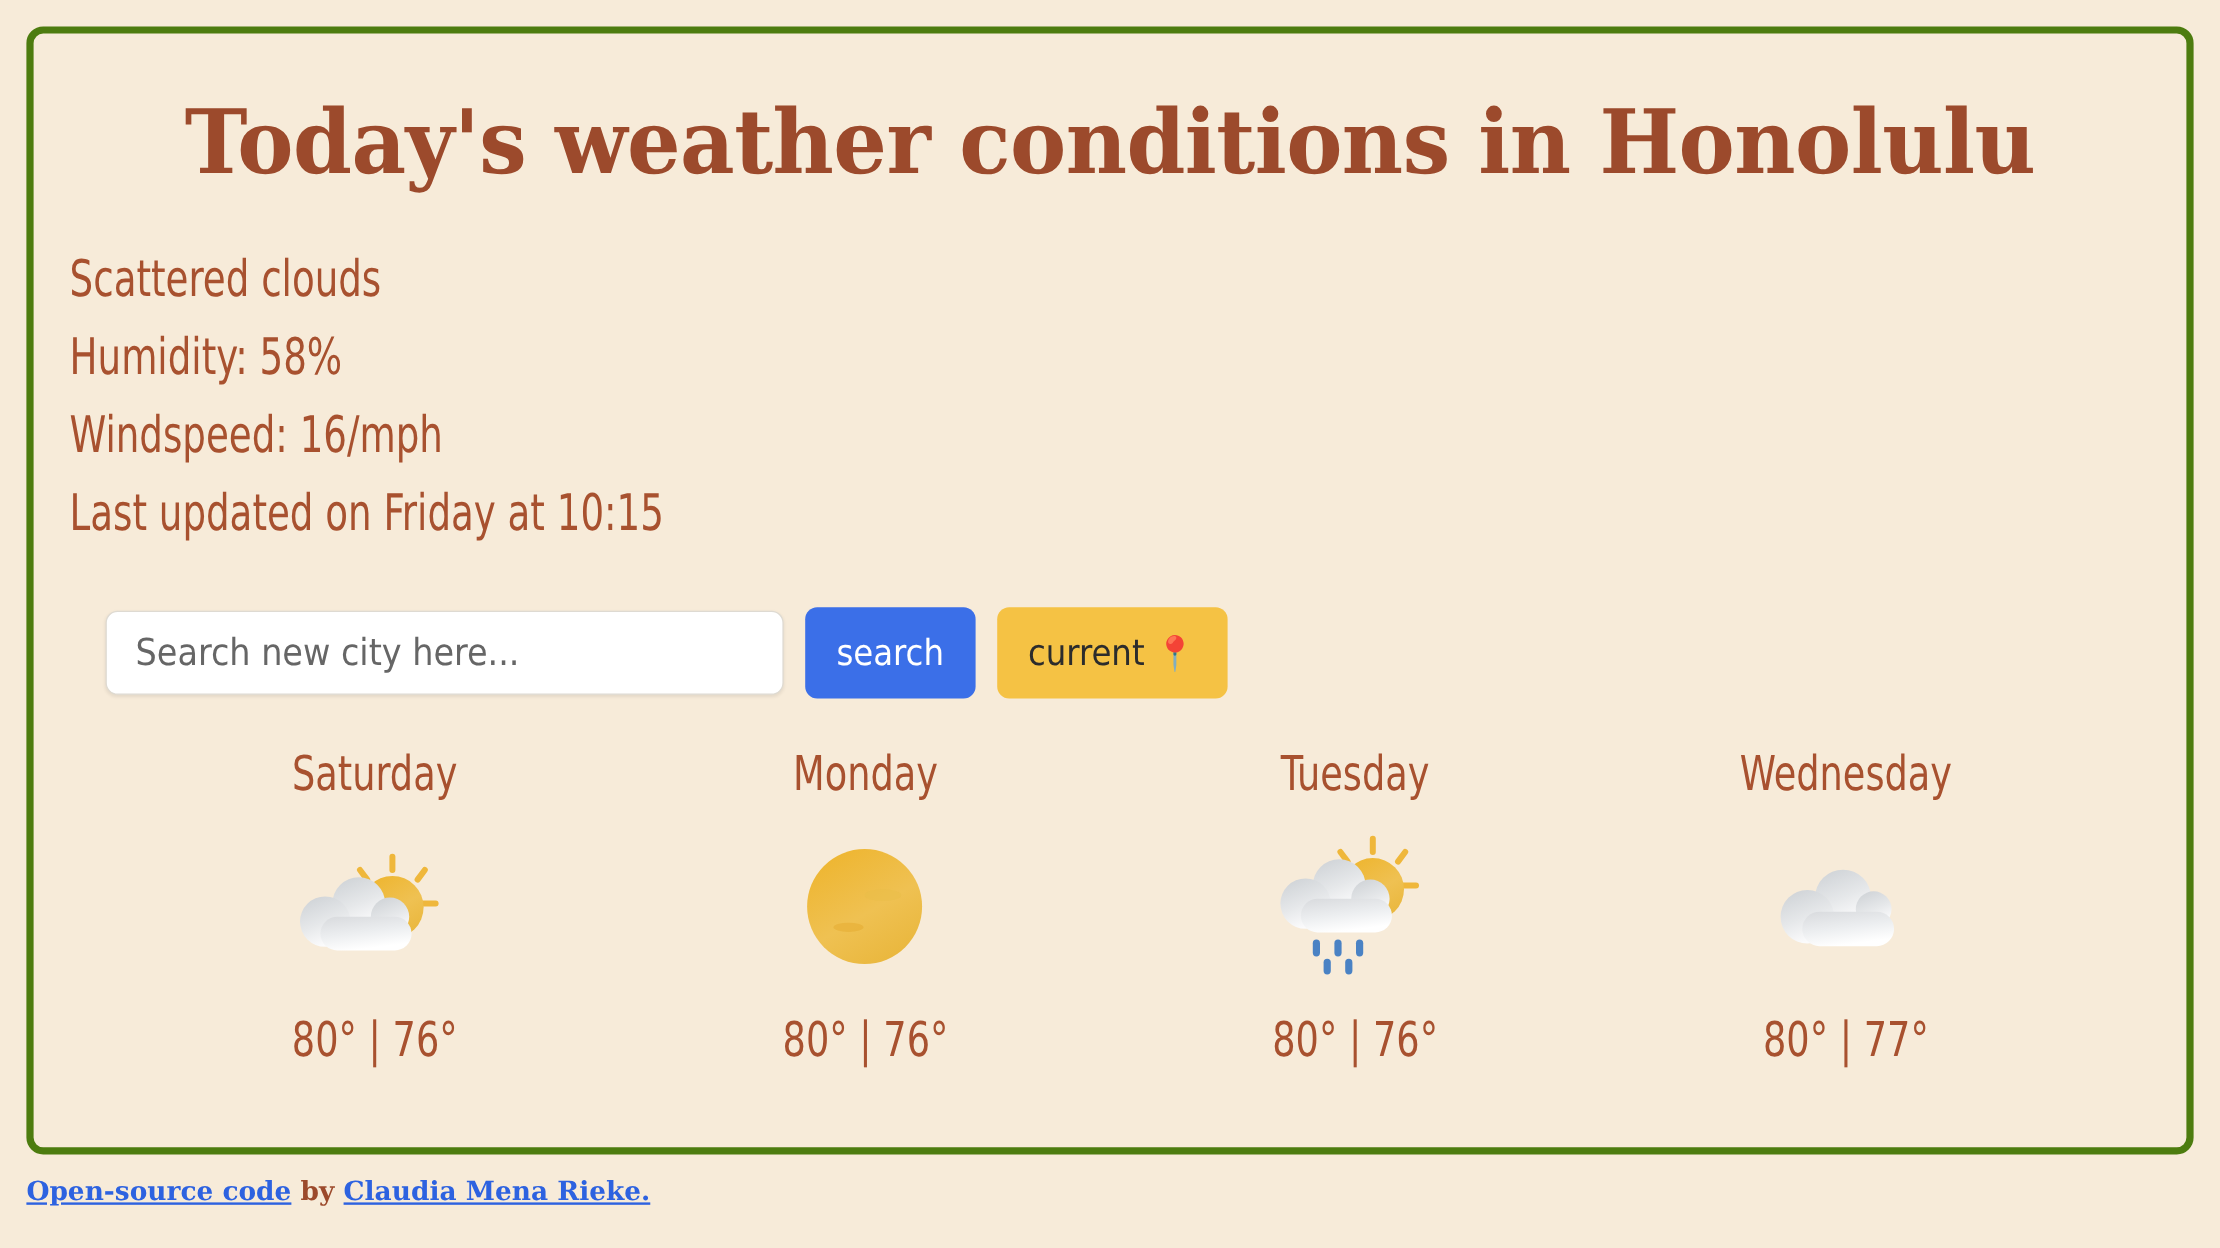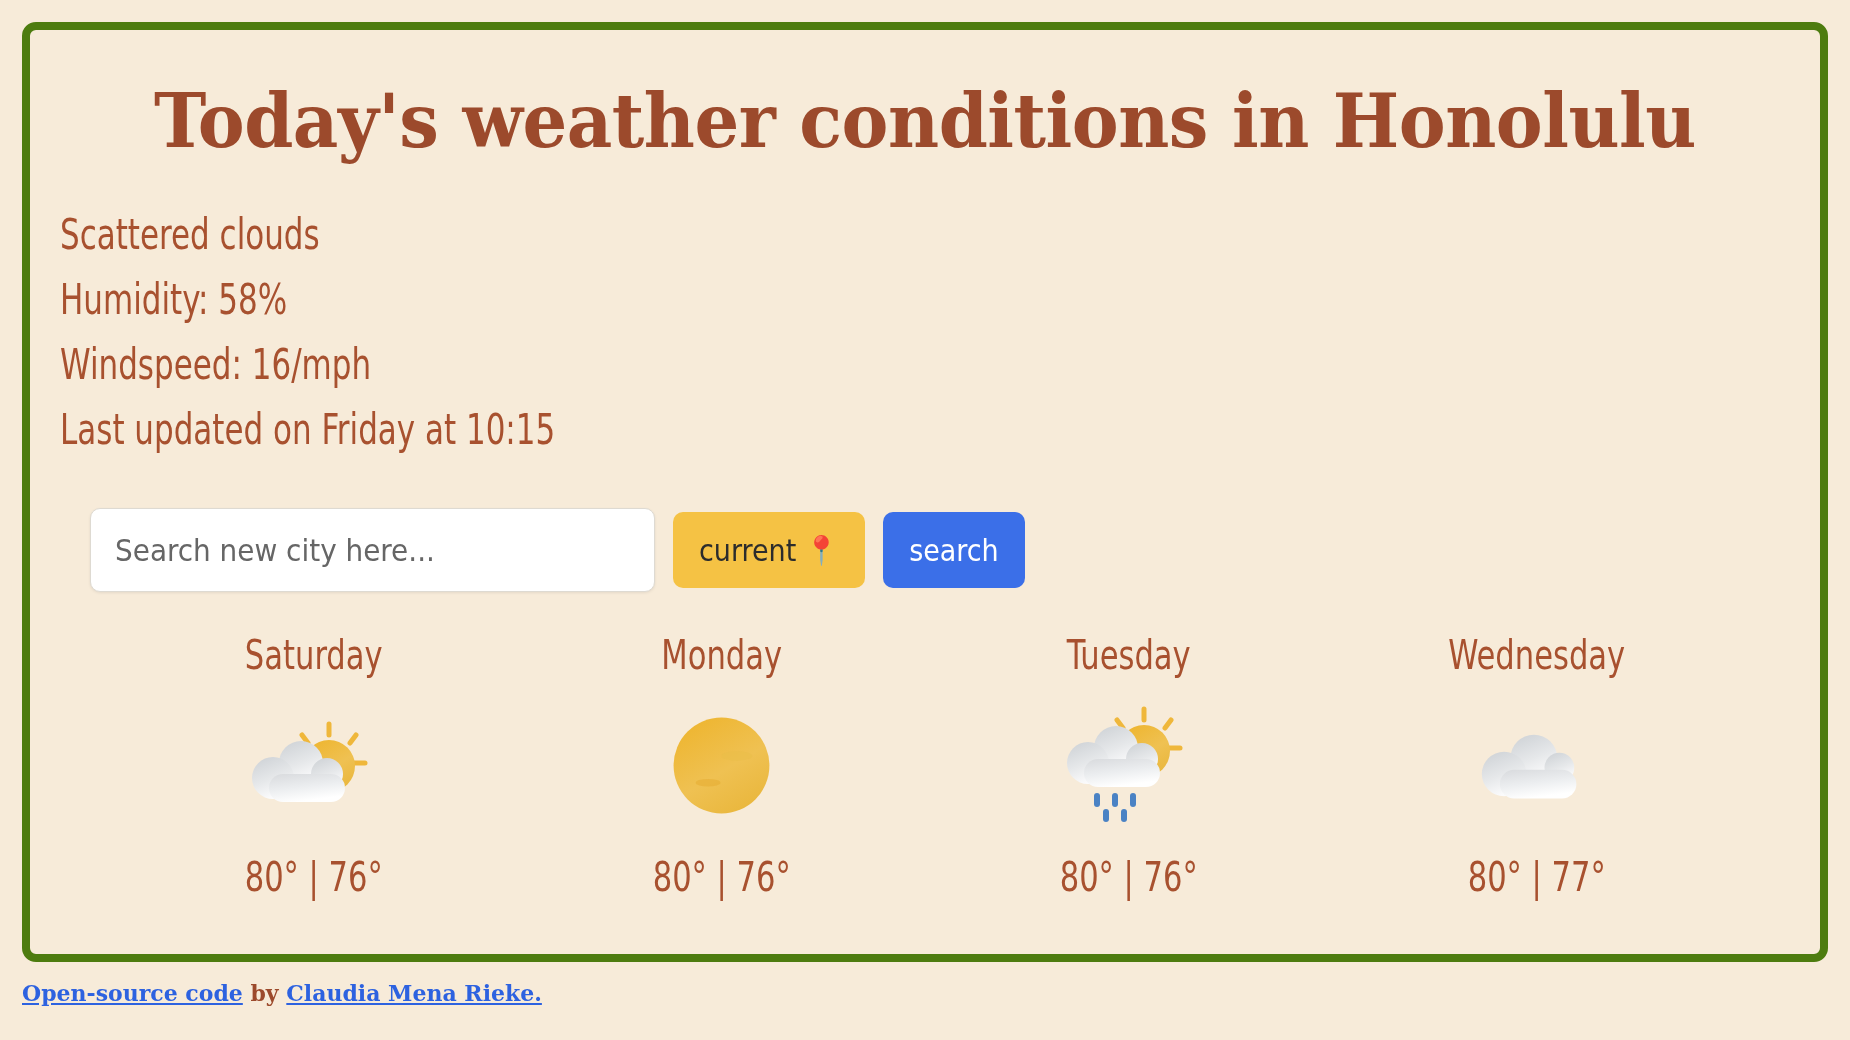--- a/index.html
+++ b/index.html
@@ -11,21 +11,21 @@
     font-family: "DejaVu Sans", sans-serif;
     overflow: hidden;
   }
 
   .app-frame {
     position: absolute;
     left: 22px;
     top: 22px;
     width: 1806px;
     height: 940px;
-    border: 8px solid #4d7c0f;
+    border: 6px solid #4d7c0f;
     border-radius: 14px;
     background: #f7ebd9;
   }
 
   
   .page-title {
     text-align: center;
     color: #9c4a2c;
     font-family: "DejaVu Serif", serif;
     font-weight: bold;
@@ -76,21 +76,21 @@
   
   .search-row {
     display: flex;
     align-items: center;
     gap: 18px;
     padding-left: 60px;
     margin-top: 38px;
   }
   .search-input {
     width: 565px;
-    height: 84px;
+    height: 70px;
     border: 1px solid #dedad2;
     border-radius: 10px;
     background: #ffffff;
     padding: 0 24px;
     font-size: 31px;
     color: #ef4444;
     font-family: "DejaVu Sans Condensed", "Liberation Sans Narrow", "Liberation Sans", sans-serif;
     box-shadow: 0 1px 3px rgba(0,0,0,0.08);
     outline: none;
   }
@@ -239,26 +239,26 @@
     <div class="current-right">
       <div class="detail-line">Scattered clouds</div>
       <div class="detail-line">Humidity: 58%</div>
       <div class="detail-line">Windspeed: 16/mph</div>
       <div class="detail-line">Last updated on Friday at 10:15</div>
     </div>
   </div>
 
   <div class="search-row">
     <input class="search-input" type="text" placeholder="Search new city here..." style="">
+    <button class="btn btn-search">
+      <span>search</span>
+    </button>
     <button class="btn btn-current">
       <span>current</span>
       <span class="pin-icon">📍</span>
-    </button>
-    <button class="btn btn-search">
-      <span>search</span>
     </button>
   </div>
 
   <div class="forecast">
 
     <div class="forecast-day">
       <div class="day-name">Saturday</div>
       <div class="day-icon-wrap">
         <svg width="130" height="95">
             <use href="#ico-sun-cloud" width="130" height="95"></use>

